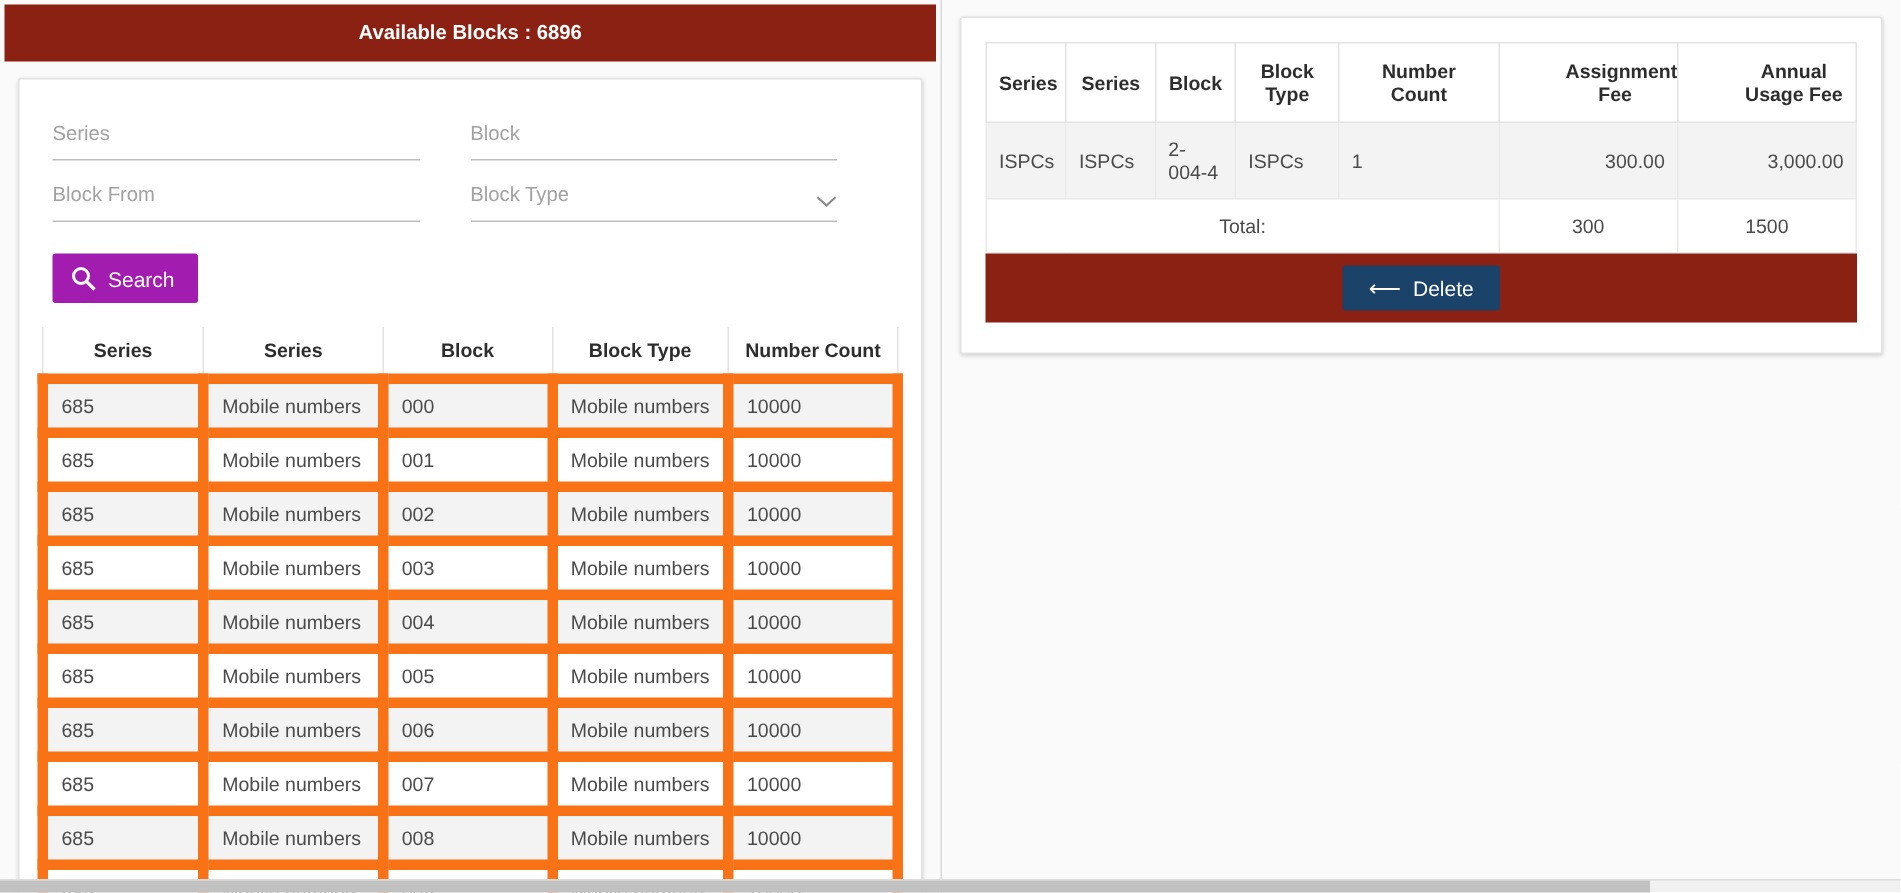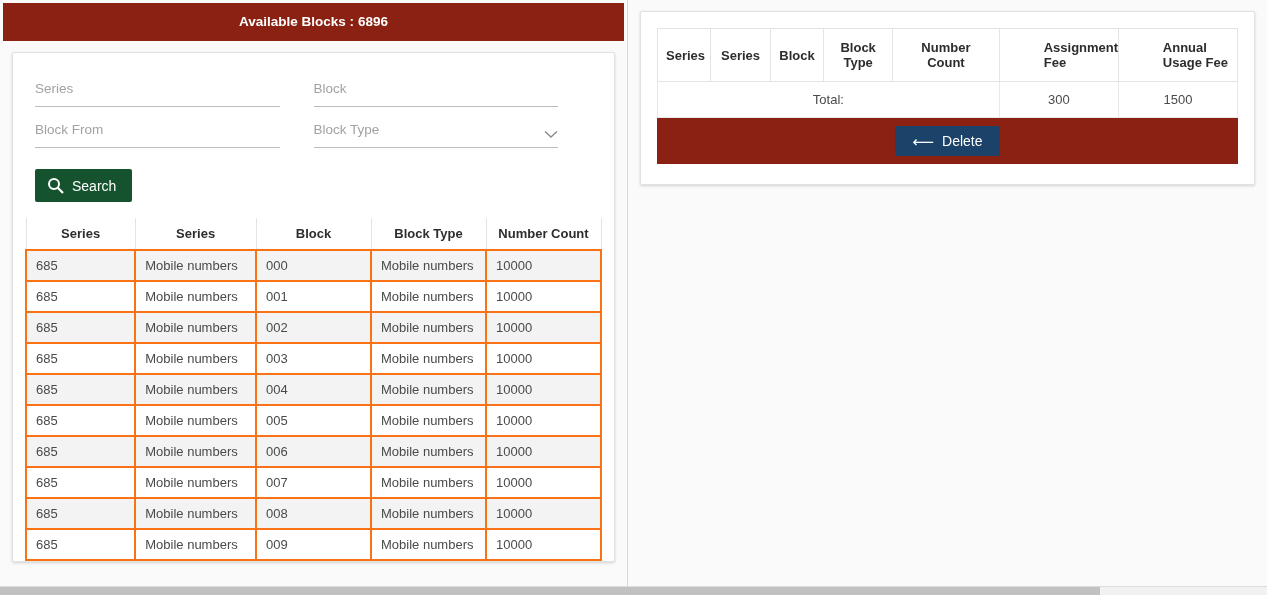--- a/index.html
+++ b/index.html
@@ -102,21 +102,21 @@
   .search-row { padding: 8px 22px 16px 22px; }
   .btn {
     display: inline-flex;
     align-items: center;
     gap: 8px;
     border: none;
     cursor: pointer;
     font-family: "Liberation Sans", sans-serif;
   }
   .btn-search {
-    background: #14532d;
+    background: #a21caf;
     color: #ffffff;
     font-size: 14px;
     padding: 8px 16px 8px 12px;
     border-radius: 2px;
   }
   .btn-search svg { display: block; }
 
   
   table { border-collapse: collapse; width: 100%; }
   .tbl-left { margin: 0 12px 0 12px; width: calc(100% - 24px); font-size: 13px; }
@@ -125,21 +125,21 @@
     font-weight: bold;
     color: #2d2d2d;
     text-align: center;
     padding: 8px 6px;
     border: 1px solid #e3e3e3;
     border-top: none;
     background: #ffffff;
   }
   .tbl-left td {
     padding: 7px 9px;
-    border: 2px solid #f97316;
+    border: 7px solid #f97316;
     color: #4a4a4a;
     font-size: 13px;
     text-align: left;
     white-space: nowrap;
   }
   .tbl-left tbody tr:nth-child(odd) td { background: #f3f3f3; }
   .tbl-left tbody tr:nth-child(even) td { background: #ffffff; }
   .col-s1 { width: 19%; }
   .col-s2 { width: 21%; }
   .col-b  { width: 20%; }
@@ -152,21 +152,21 @@
   .tbl-right th {
     font-size: 13px;
     font-weight: bold;
     color: #2d2d2d;
     padding: 11px 8px;
     border: 1px solid #e3e3e3;
     background: #ffffff;
     text-align: center;
     vertical-align: middle;
   }
-  .tbl-right th.ralign { text-align: left; padding-left: 44px; }
+  .tbl-right th.ralign { text-align: center; padding-left: 44px; }
   .tbl-right td {
     padding: 10px 8px;
     border: 1px solid #e9e9e9;
     color: #4a4a4a;
     font-size: 13px;
     vertical-align: middle;
   }
   .tbl-right tbody tr.data td { background: #f3f3f3; }
   .tbl-right tbody tr.total td { background: #ffffff; text-align: center; color: #4a4a4a; }
   .tbl-right td.num { text-align: right; }
@@ -360,20 +360,29 @@
             <th class="rc0">Series</th>
             <th class="rc1">Series</th>
             <th class="rc2">Block</th>
             <th class="rc3">Block Type</th>
             <th class="rc4">Number Count</th>
             <th class="rc5 ralign">Assignment Fee</th>
             <th class="rc6 ralign">Annual Usage Fee</th>
           </tr>
         </thead>
         <tbody>
+          <tr class="data">
+            <td class="lft">ISPCs</td>
+            <td class="lft">ISPCs</td>
+            <td class="lft">2-004-4</td>
+            <td class="lft">ISPCs</td>
+            <td class="lft">1</td>
+            <td class="num">300.00</td>
+            <td class="num">3,000.00</td>
+          </tr>
           <tr class="total">
             <td colspan="5">Total:</td>
             <td class="num">300</td>
             <td class="num">1500</td>
           </tr>
         </tbody>
       </table>
 
       <div class="delete-bar">
         <button class="btn btn-delete">

